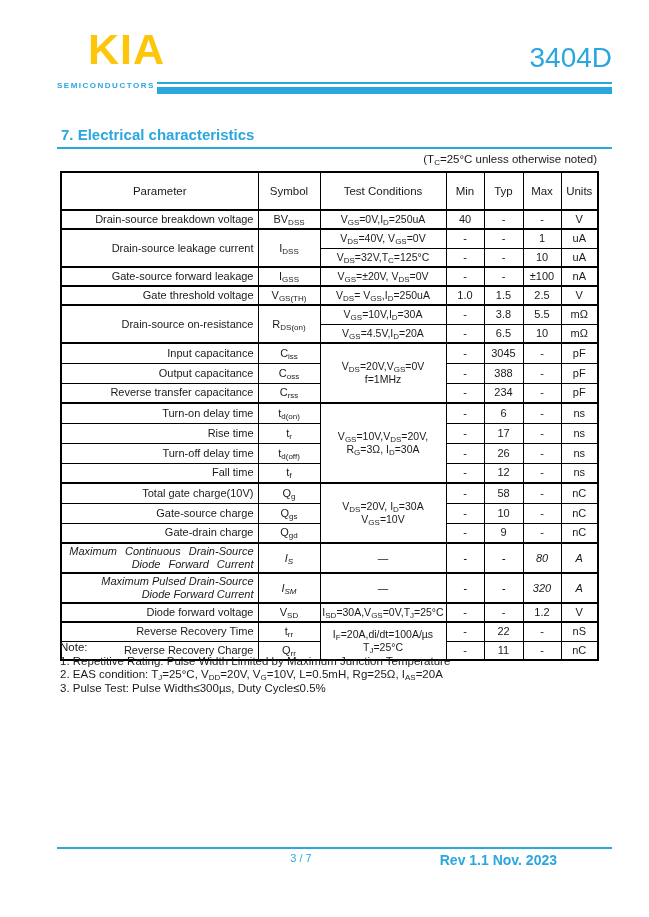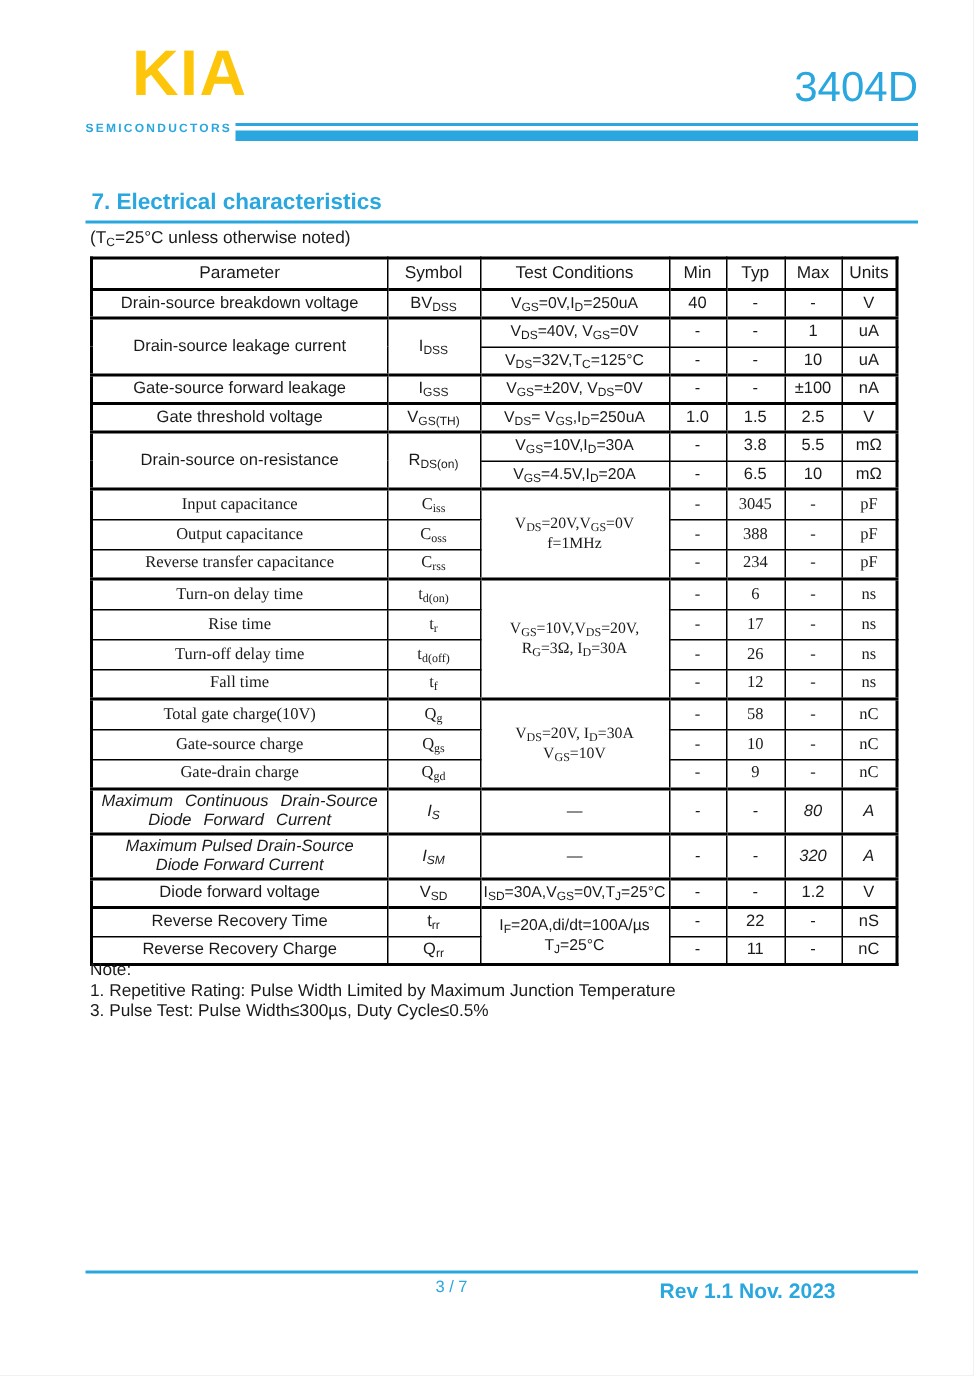--- a/index.html
+++ b/index.html
@@ -15,32 +15,32 @@
         letter-spacing:1.5px;color:#29a7de;}
   .hdr-mid{position:absolute;left:160px;top:33px;font-size:13px;font-weight:700;
         color:#29a7de;line-height:19px;}
   .part-number{position:absolute;right:37px;top:42px;font-size:28px;
         color:#29a7de;font-weight:400;}
   .thin-rule{position:absolute;left:157px;top:82px;width:455px;height:2px;background:#29a7de;}
   .thick-bar{position:absolute;left:157px;top:87px;width:455px;height:7px;background:#29a7de;}
   
   .section-title{position:absolute;left:61px;top:126px;font-size:15px;font-weight:700;color:#29a7de;}
   .section-rule{position:absolute;left:57px;top:147px;width:555px;height:2px;background:#29a7de;}
-  .cond-note{position:absolute;left:60px;top:153px;width:537px;font-size:11.5px;}
+  .cond-note{position:absolute;left:60px;top:153px;width:537px;text-align:right;font-size:11.5px;}
   
   table.ec{position:absolute;left:60px;top:171px;width:537px;border-collapse:collapse;
         border:2px solid #000;table-layout:fixed;}
   table.ec th,table.ec td{border:1px solid #000;font-size:11px;text-align:center;
         padding:0 1px;line-height:13px;overflow:hidden;}
   table.ec th{font-weight:400;font-size:11.5px;}
-  table.ec td.param{text-align:center;padding:1px 4px;}
+  table.ec td.param{text-align:right;padding:1px 4px;}
   table.ec td.cond{font-size:10.5px;}
   table.ec tr{height:19px;}
-  table.ec tr.hdr{height:21px;}
-  table.ec tr.h20{height:20px;font-family:Liberation Serif, serif;}
+  table.ec tr.hdr{height:38px;}
+  table.ec tr.h20{height:20px;}
   table.ec tr.tall{height:27px;font-style:italic;}
   table.ec tr.g>th,table.ec tr.g>td{border-top:2px solid #000;}
   table.ec td.ws{word-spacing:5px;}
   sub{font-size:8px;line-height:0;vertical-align:-2px;}
   col.c-param{width:197px;} col.c-sym{width:62px;} col.c-cond{width:126px;}
   col.c-min{width:38px;} col.c-typ{width:39px;} col.c-max{width:38px;} col.c-units{width:37px;}
   
   .notes{position:absolute;left:60px;top:641px;font-size:11.5px;line-height:13.5px;}
   
   .footer-rule{position:absolute;left:57px;top:847px;width:555px;height:2px;background:#29a7de;}
@@ -268,20 +268,21 @@
       <td>11</td>
       <td>-</td>
       <td>nC</td>
     </tr>
   </tbody>
     </table>
 
   <div class="notes">
     <div>Note:</div>
     <div>1. Repetitive Rating: Pulse Width Limited by Maximum Junction Temperature</div>
+    <div>2. EAS condition: T<sub>J</sub>=25°C, V<sub>DD</sub>=20V, V<sub>G</sub>=10V, L=0.5mH, Rg=25Ω, I<sub>AS</sub>=20A</div>
     <div>3. Pulse Test: Pulse Width≤300µs, Duty Cycle≤0.5%</div>
   </div>
 
   <div class="footer-rule"></div>
   <div class="footer-page">3 / 7</div>
   <div class="footer-rev">Rev 1.1 Nov. 2023</div>
 
 </div>
 
 </body></html>

